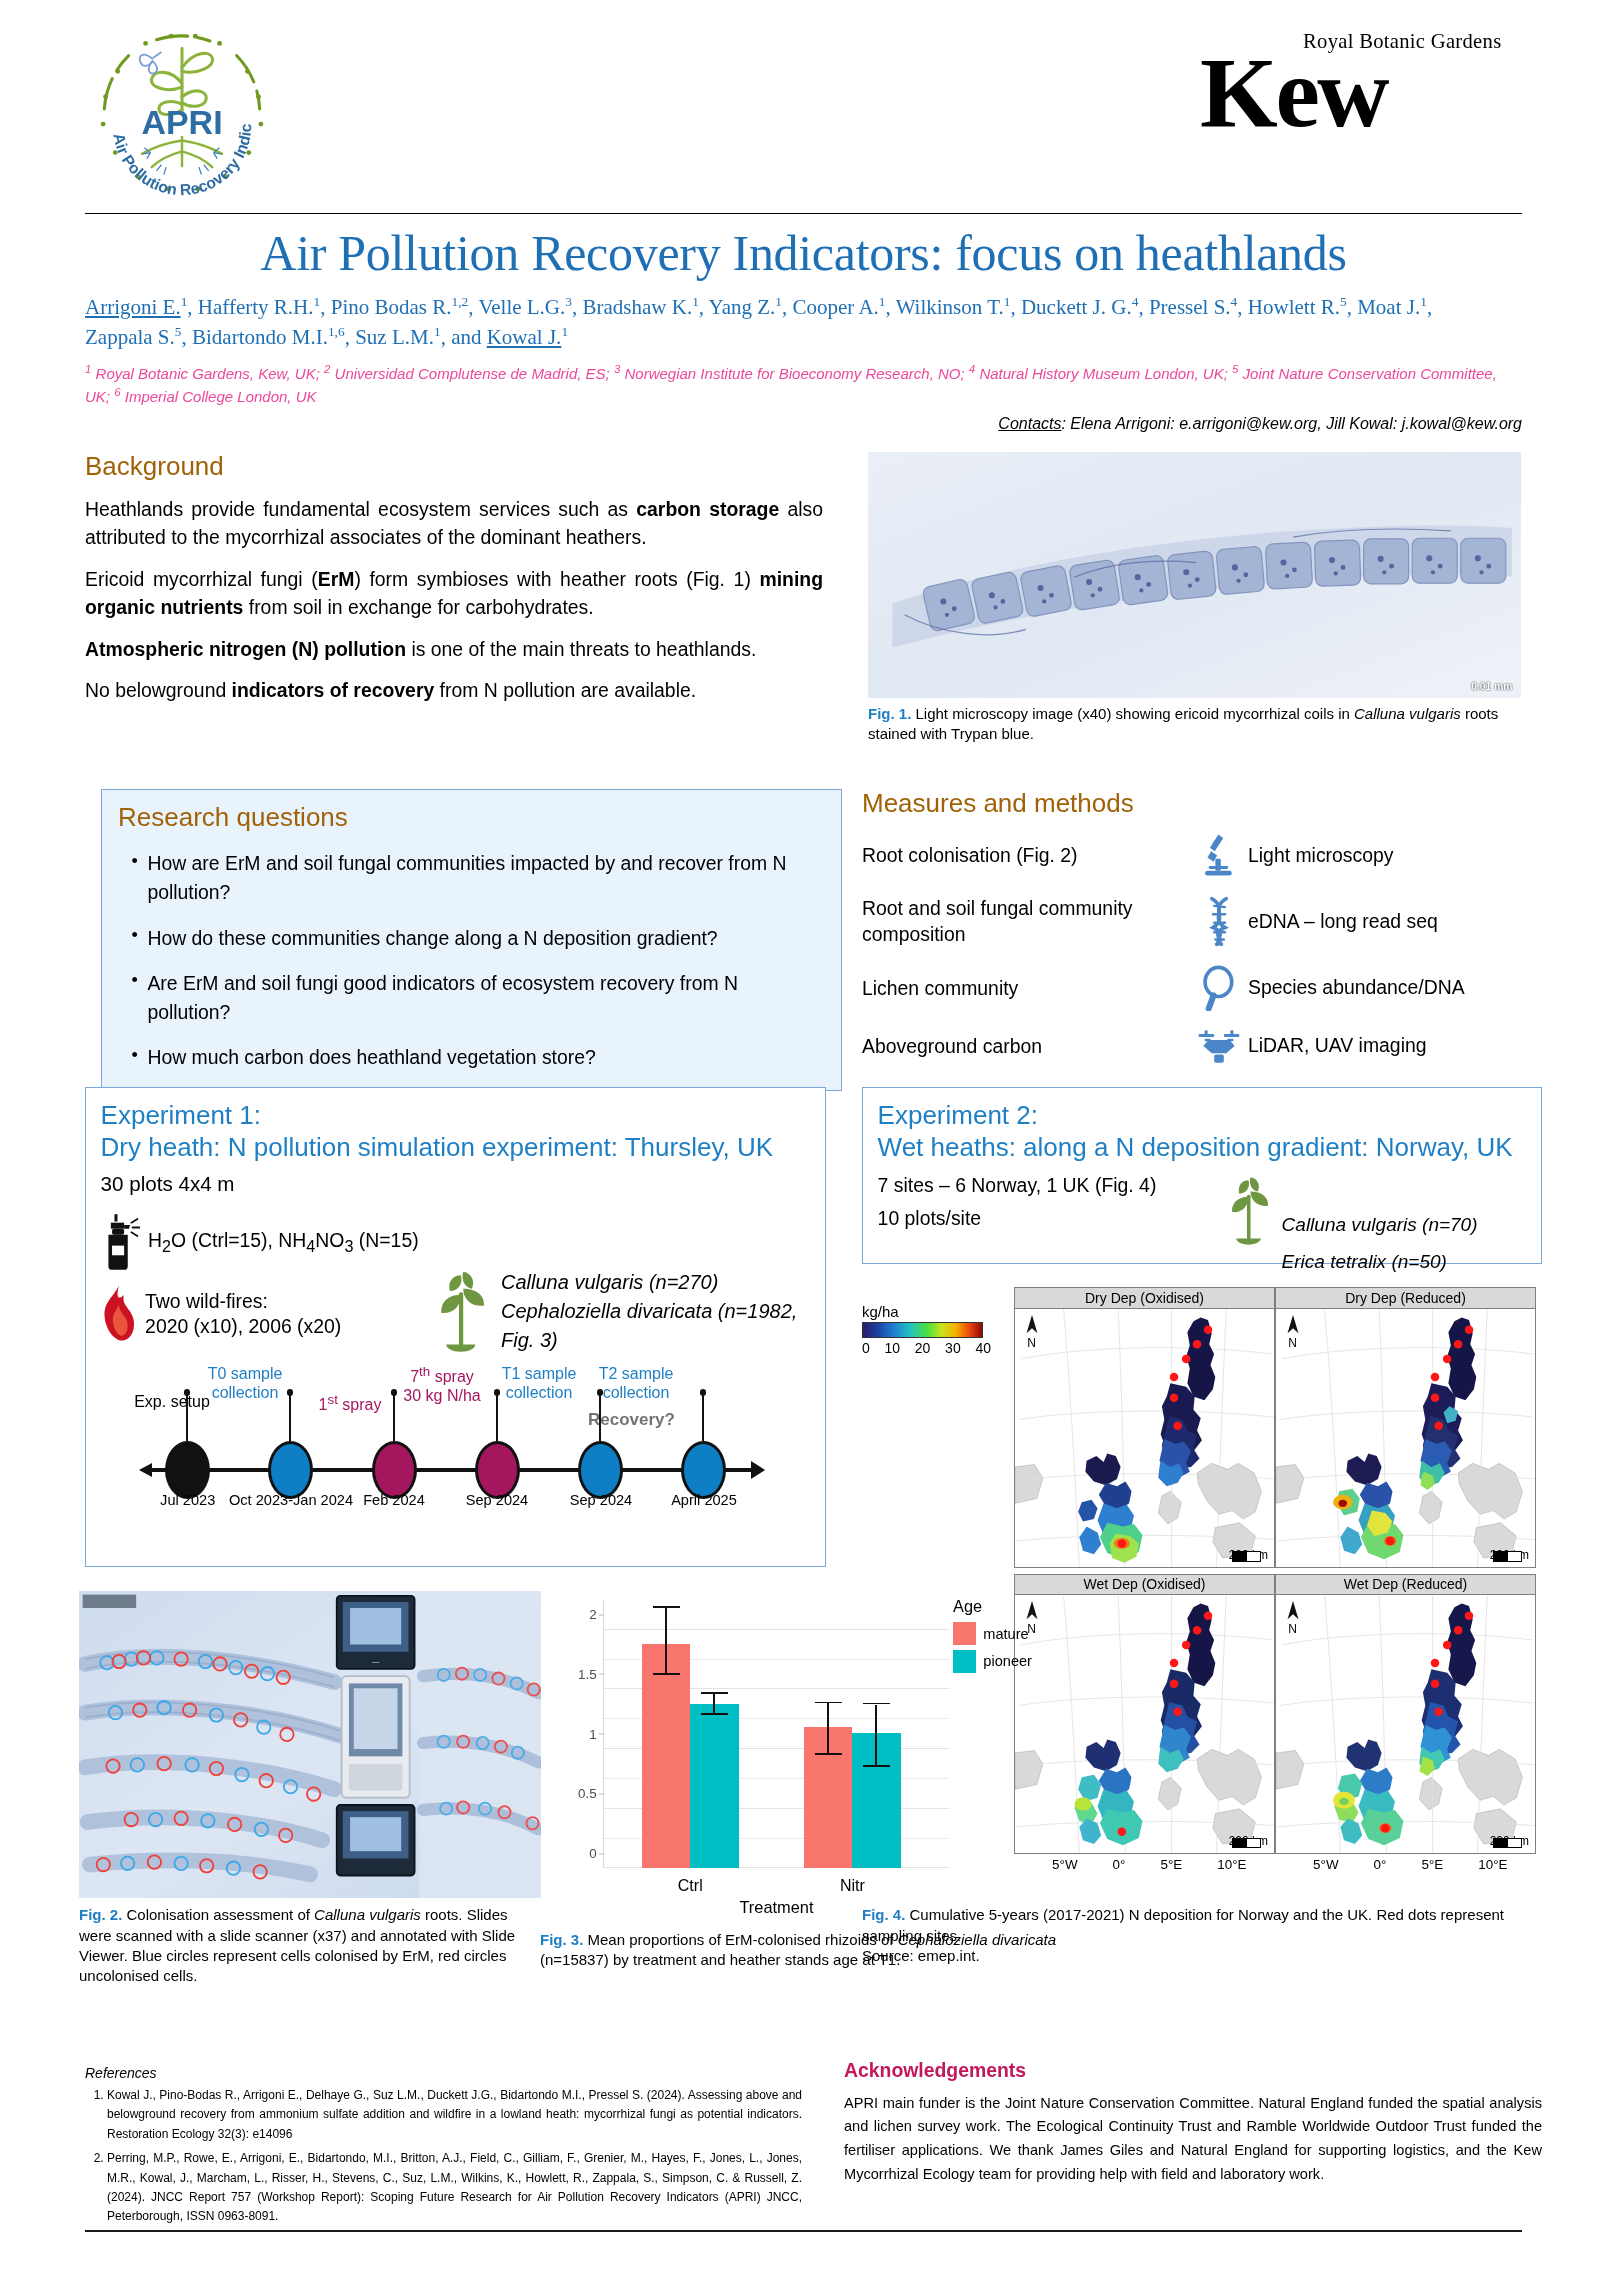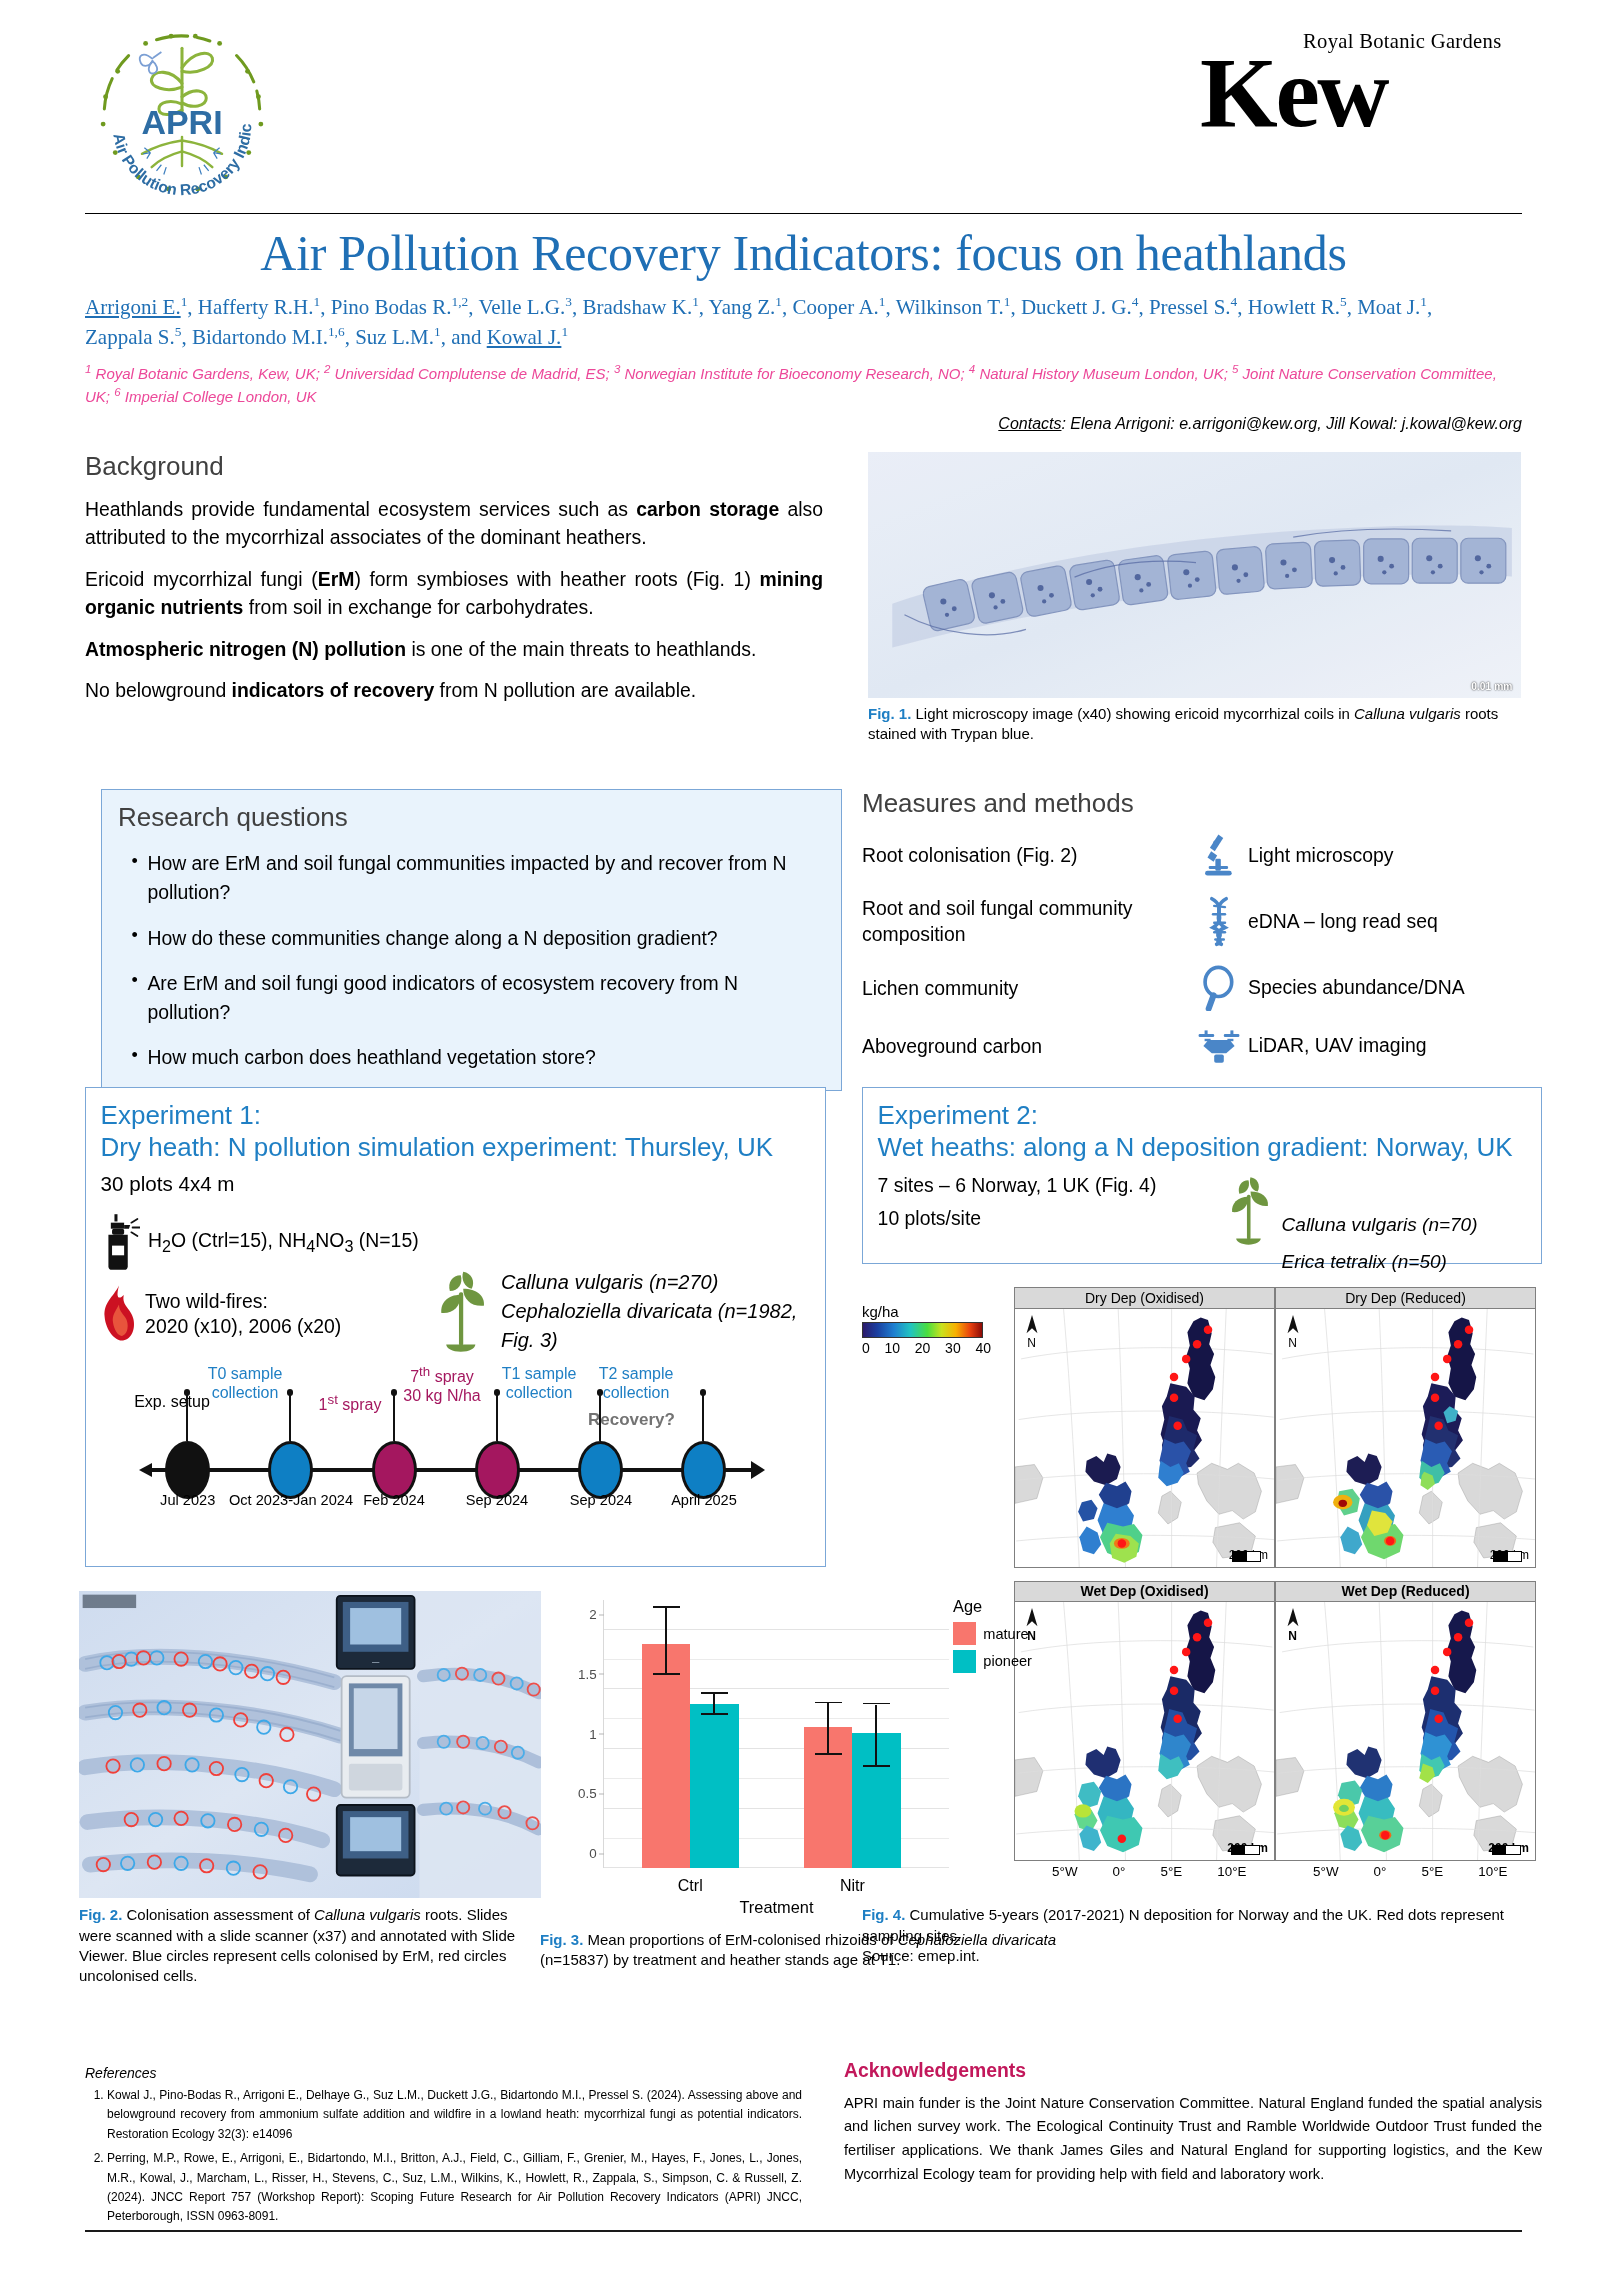--- a/index.html
+++ b/index.html
@@ -58,21 +58,21 @@
   }
   .affiliations sup { font-size: 11.5px; }
   .contacts {
     margin-top: 7.3px; text-align: right;
     font-size: 16px; font-style: italic; color: #000;
   }
   .contacts .u { text-decoration: underline; }
 
   
   .sec-head {
-    color: #404040; font-size: 26px; line-height: 1.15;
+    color: #a16207; font-size: 26px; line-height: 1.15;
   }
   .blue-box {
     border: 1.2px solid #7ba7d7; background: #e9f3fc;
   }
   .plain-box {
     border: 1.2px solid #7ba7d7; background: #ffffff;
   }
 
   
   .bg-sec { position: absolute; left: 85px; top: 452px; width: 738px; }
@@ -740,21 +740,21 @@
                 <span>200 km</span>
                 <span class="bar">
                     <i style="background:#000"></i>
                     <i style="background:#fff"></i>
                   </span>
               </div>
             </div>
           </div>
         </div>
 
-        <div class="map-row" style="margin-top:13px;font-weight:bold;">
+        <div class="map-row" style="margin-top:6px;">
           <div class="map-panel">
             <div class="map-title">Wet Dep (Oxidised)</div>
             <div class="map-canvas">
               <svg width="261" height="260" viewBox="0 0 430 428">
                 <rect width="430" height="428" fill="#fff"></rect>
                 <g fill="#d9d9d9" stroke="#9a9a9a" stroke-width="0.7">
                   <path d="M300 270 l24 -16 26 10 18 -10 26 16 12 30 -10 34 -20 12 -18 -14 -22 6 -20 -22 -14 -28z"></path>
                   <path d="M256 300 l18 18 -6 26 -16 10 -16 -18 6 -28z"></path>
                   <path d="M0 260 l32 -4 14 22 -10 34 -36 8z"></path>
                   <path d="M330 360 l40 -8 26 22 -8 30 -46 6 -16 -26z"></path>

